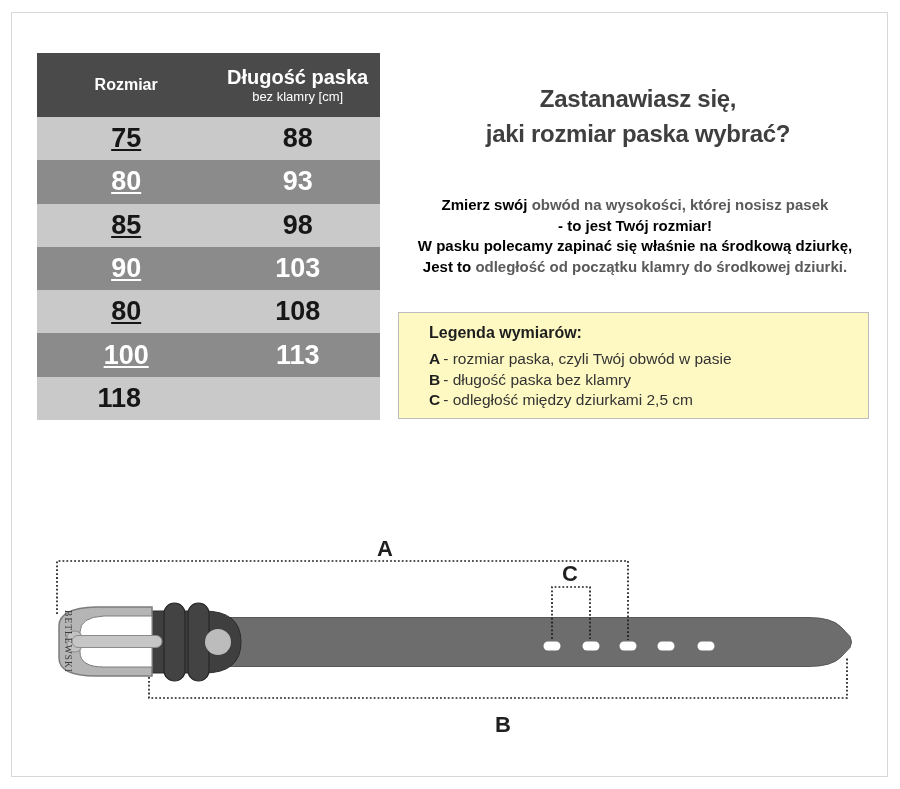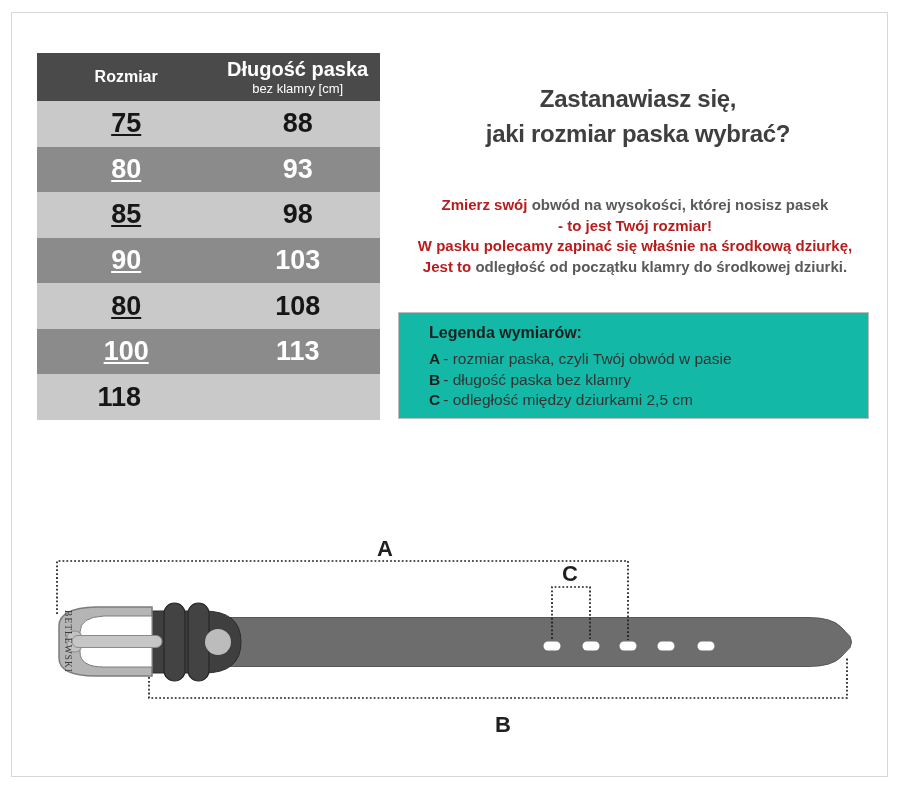--- a/index.html
+++ b/index.html
@@ -4,46 +4,46 @@
 <style>
   html,body{margin:0;padding:0;background:#fff;}
   .page{position:relative;width:900px;height:789px;background:#ffffff;
         font-family:"Liberation Sans",sans-serif;overflow:hidden;}
   .frame{position:absolute;left:11px;top:12px;width:875px;height:763px;
          border:1px solid #d8d8d8;}
 
   
   .size-table{position:absolute;left:37px;top:53px;width:343px;height:367px;
               display:flex;flex-direction:column;}
-  .thead{height:48px;background:#4a4a4a;color:#ffffff;display:flex;flex:none;}
+  .thead{height:64px;background:#4a4a4a;color:#ffffff;display:flex;flex:none;}
   .thead .c1{width:52%;display:flex;align-items:center;justify-content:center;
              font-weight:bold;font-size:16px;}
   .thead .c2{width:48%;display:flex;flex-direction:column;align-items:center;
              justify-content:center;line-height:1.18;}
   .h2a{font-weight:bold;font-size:20px;}
   .h2b{font-weight:400;font-size:13px;}
   .trow{flex:1;display:flex;}
   .trow.light{background:#c9c9c9;color:#161616;}
   .trow.dark{background:#8b8b8b;color:#ffffff;}
   .trow .cell{display:flex;align-items:center;justify-content:center;
               font-weight:bold;font-size:27px;}
   .trow .c1{width:52%;text-decoration:underline;}
   .trow .c2{width:48%;}
 
   
   .headline{position:absolute;left:393px;top:81px;width:490px;text-align:center;
             font-weight:bold;font-size:24px;line-height:35px;color:#3f3f3f;
             letter-spacing:-0.3px;}
   .intro{position:absolute;left:385px;top:195px;width:500px;text-align:center;
          font-size:15px;font-weight:bold;line-height:20.5px;}
-  .seg-strong{color:#b91c1c;}
+  .seg-strong{color:#000000;}
   .seg-soft{color:#5a5a5a;}
 
   .legend{position:absolute;left:398px;top:312px;width:471px;height:107px;
-          border:1px solid #bdbdbd;background:#14b8a6;box-sizing:border-box;
+          border:1px solid #bdbdbd;background:#fef9c3;box-sizing:border-box;
           padding:11px 8px 0 30px;}
   .ltitle{font-size:16px;font-weight:bold;color:#1e1e1e;margin:0 0 7px 0;}
   .litem{font-size:15.5px;line-height:20.5px;color:#333333;}
   .lkey{font-weight:bold;color:#1e1e1e;margin-right:3px;}
 
   svg.diagram{position:absolute;left:0;top:0;width:900px;height:789px;}
   .meas{fill:none;stroke:#1b1b1b;stroke-width:1.7;stroke-dasharray:1.8 2.1;}
   .mlabel{font-family:"Liberation Sans",sans-serif;font-weight:bold;
           font-size:22px;fill:#1f1f1f;}
 </style>

